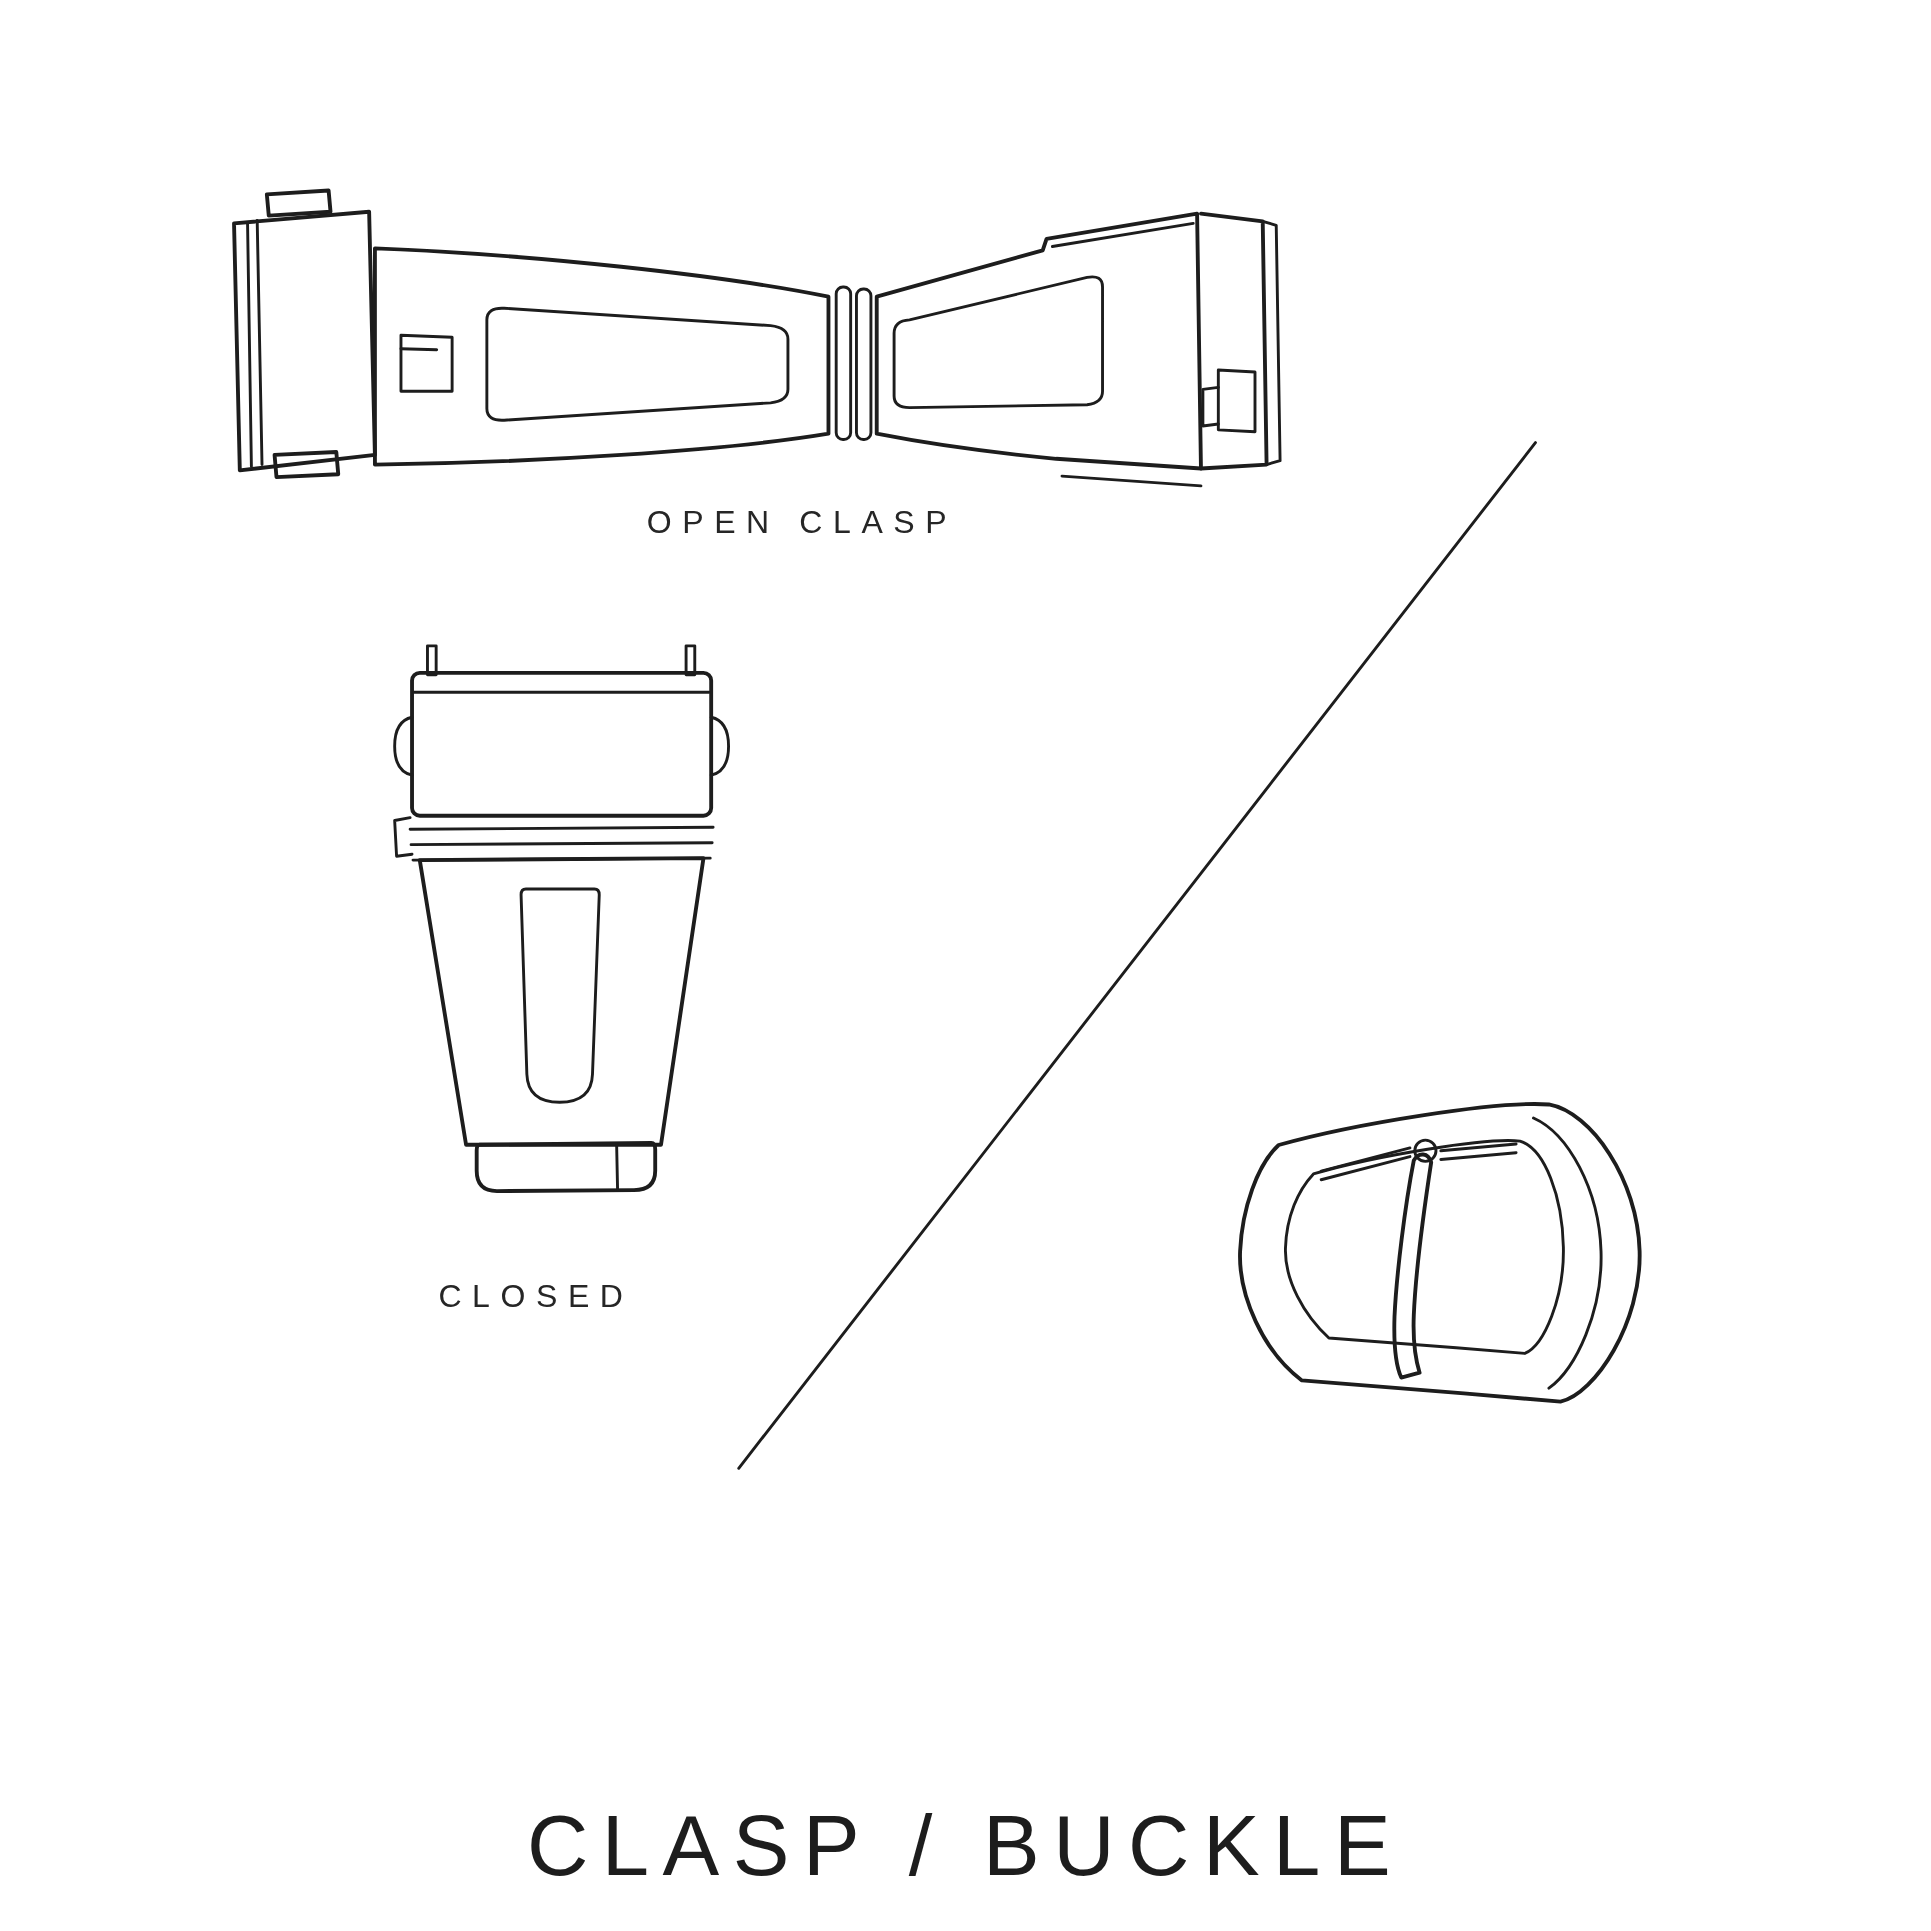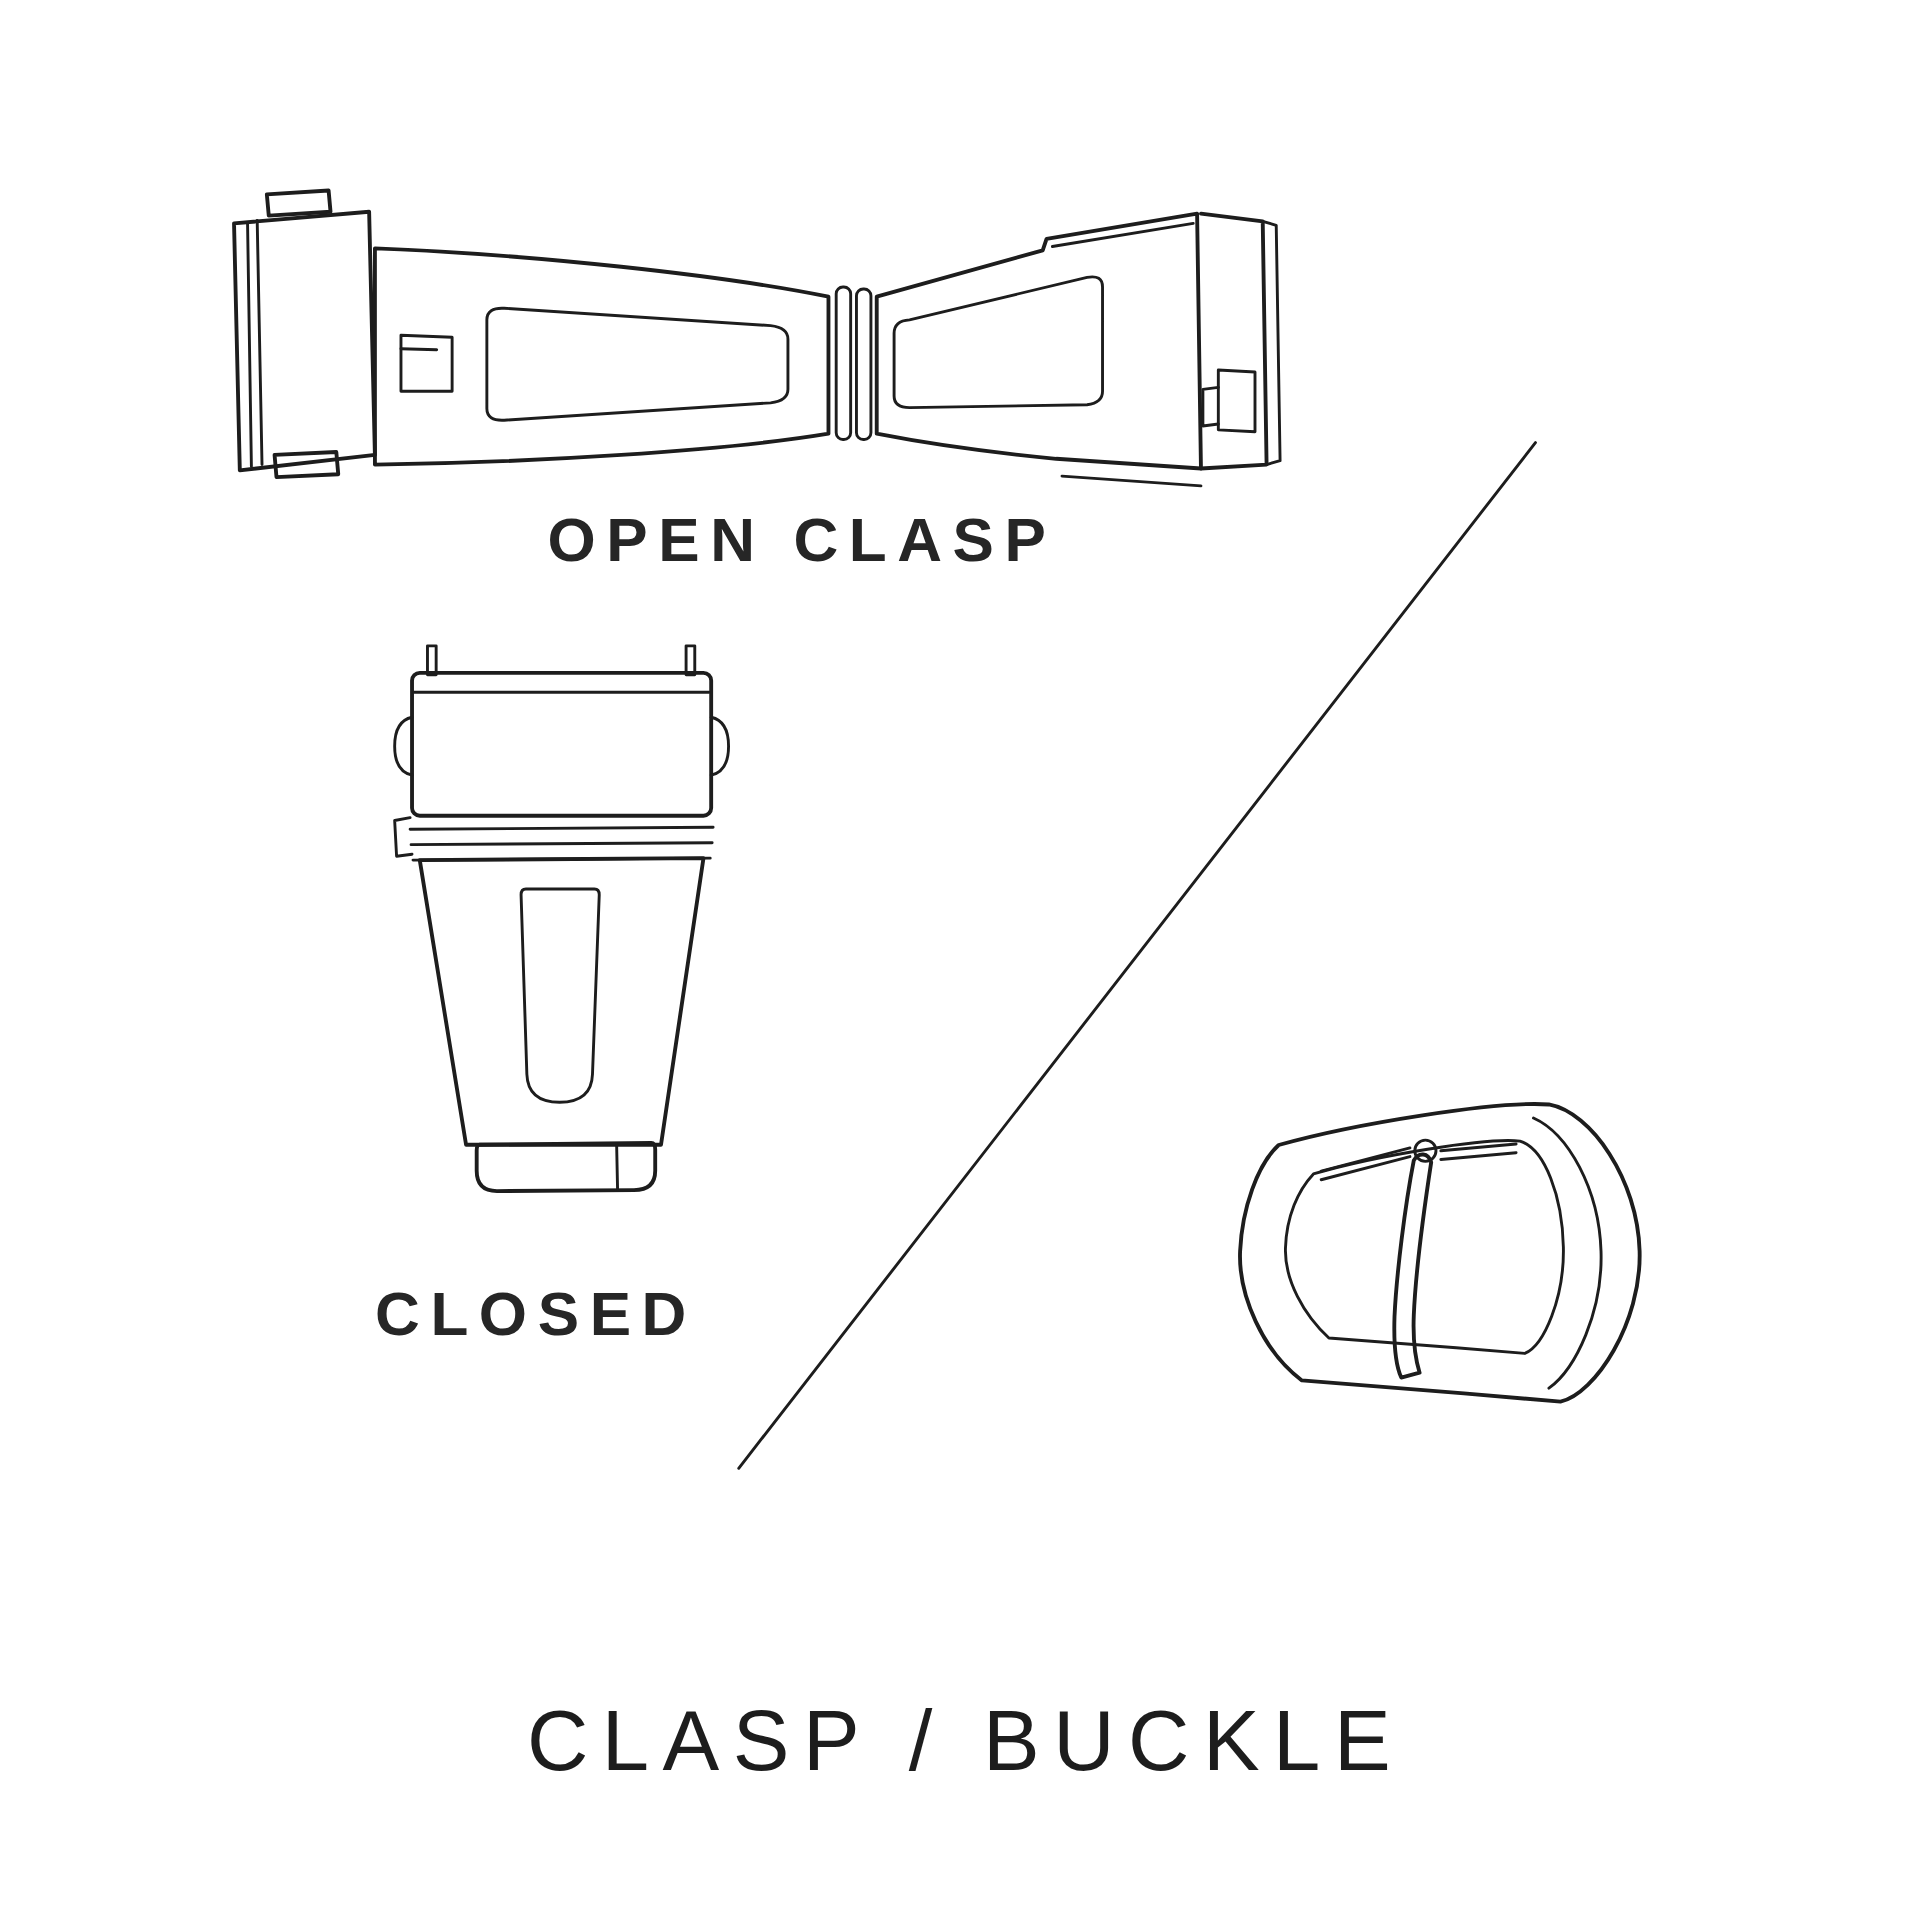--- a/index.html
+++ b/index.html
@@ -4,22 +4,22 @@
 <style>
   * { margin:0; padding:0; box-sizing:border-box; }
   :root { --ink:#1d1d1d; --bg:#ffffff; --text:#262626; }
   html,body { background:#fff; font-family:"Liberation Sans", sans-serif; }
   .canvas { position:relative; width:1931px; height:1931px; background:var(--bg); overflow:hidden; }
   .fig { position:absolute; }
   .fig svg { display:block; width:100%; height:100%; }
   .ln { fill:none; stroke:var(--ink); stroke-width:4; stroke-linejoin:round; stroke-linecap:round; }
   .ln.thin { stroke-width:3; }
   .caption { position:absolute; text-align:center; color:var(--text);
-             font-size:62px; letter-spacing:10.6px; font-weight:700; }
-  .title { position:absolute; left:0; top:1692px; width:1931px; text-align:center;
+             font-size:32px; letter-spacing:10.6px; font-weight:400; }
+  .title { position:absolute; left:0; top:1797px; width:1931px; text-align:center;
            color:var(--ink); font-size:85px; letter-spacing:13.5px; font-weight:500; }
 </style>
 </head>
 <body>
 
 <div class="canvas">
 
   <div class="fig" style="left:203px; top:150px; width:1139px; height:386px;">
     <svg viewBox="0 0 1180 400">
       <g>

